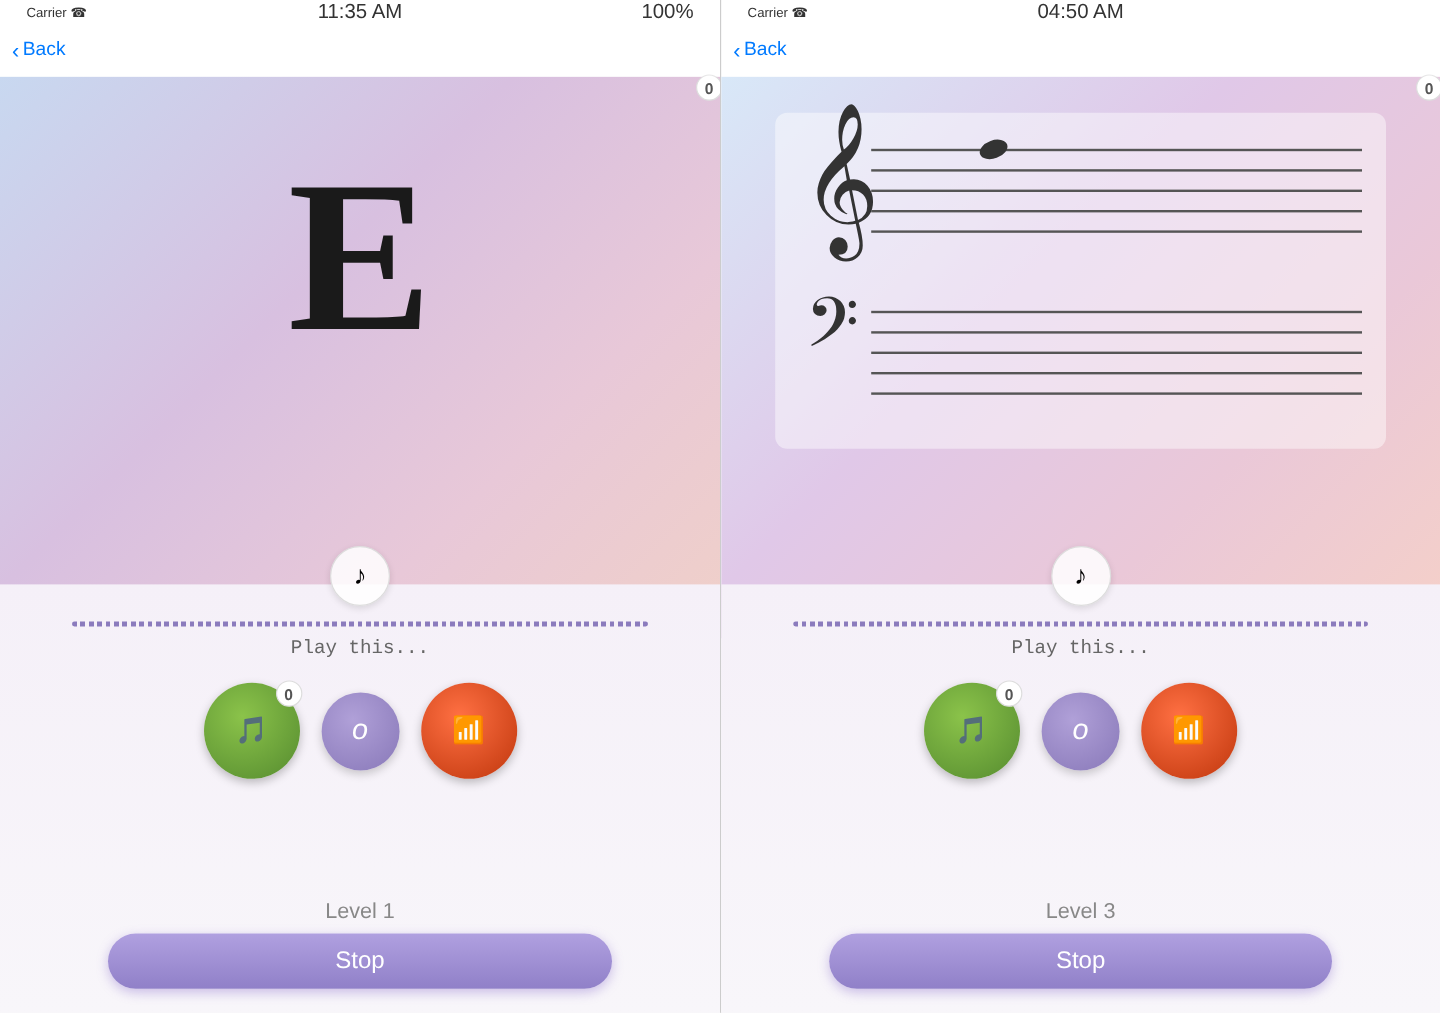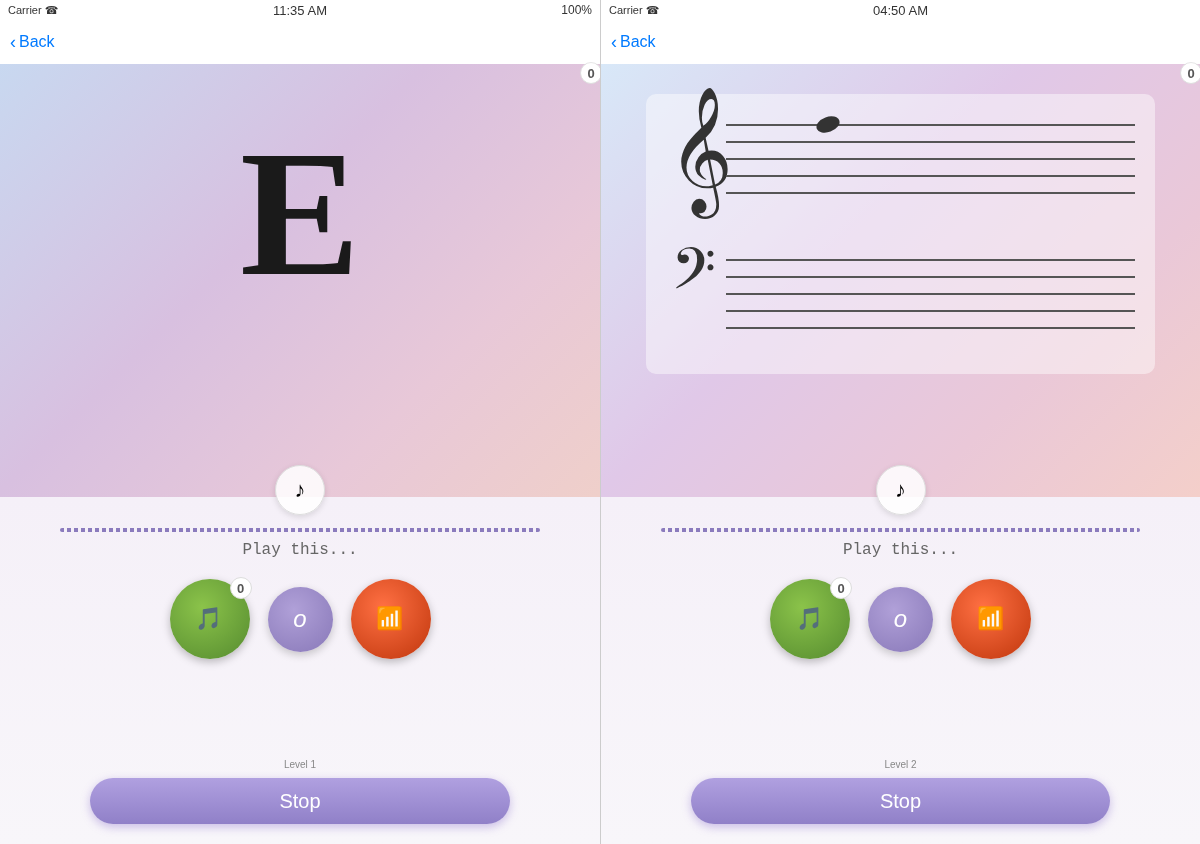--- a/index.html
+++ b/index.html
@@ -23,29 +23,29 @@
     .screen + .screen {
       border-left: 1px solid #ccc;
     }
     
     .status-bar {
       height: 20px;
       background: rgba(255,255,255,0.3);
       display: flex;
       align-items: center;
       justify-content: space-between;
-      padding: 0 8px;
+      padding: 0 22px;
       font-size: 11px;
       color: #333;
       position: relative;
       z-index: 10;
     }
     .status-bar .carrier { font-size: 11px; }
-    .status-bar .time { font-size: 13px; font-weight: 500; position: absolute; left: 50%; transform: translateX(-50%); }
-    .status-bar .battery { font-size: 12px; }
+    .status-bar .time { font-size: 17px; font-weight: 500; position: absolute; left: 50%; transform: translateX(-50%); }
+    .status-bar .battery { font-size: 17px; }
     
     .nav-bar {
       height: 44px;
       background: rgba(255,255,255,0.3);
       display: flex;
       align-items: center;
       padding: 0 10px;
       position: relative;
       z-index: 10;
     }
@@ -206,21 +206,21 @@
       height: 22px;
       display: flex;
       align-items: center;
       justify-content: center;
       font-size: 13px;
       font-weight: 700;
       color: #555;
       border: 1.5px solid #ddd;
     }
     .level-text {
-      font-size: 10px;
+      font-size: 18px;
       color: #888;
       margin-bottom: 8px;
     }
     .stop-button {
       width: 70%;
       height: 46px;
       border-radius: 23px;
       background: linear-gradient(to bottom, #b0a0e0, #9080c8);
       border: none;
       color: white;
@@ -374,18 +374,18 @@
           <div class="btn-circle-purple">
             <span class="purple-o">o</span>
           </div>
 
           <div class="btn-circle-orange">
             <span class="orange-char">📶</span>
             <div class="btn-badge">0</div>
           </div>
         </div>
         <div style="height: 80px;"></div>
-        <span class="level-text">Level 2</span>
+        <span class="level-text">Level 3</span>
         <button class="stop-button">Stop</button>
       </div>
     </div>
   </div>
 </div>
 
 </body></html>

